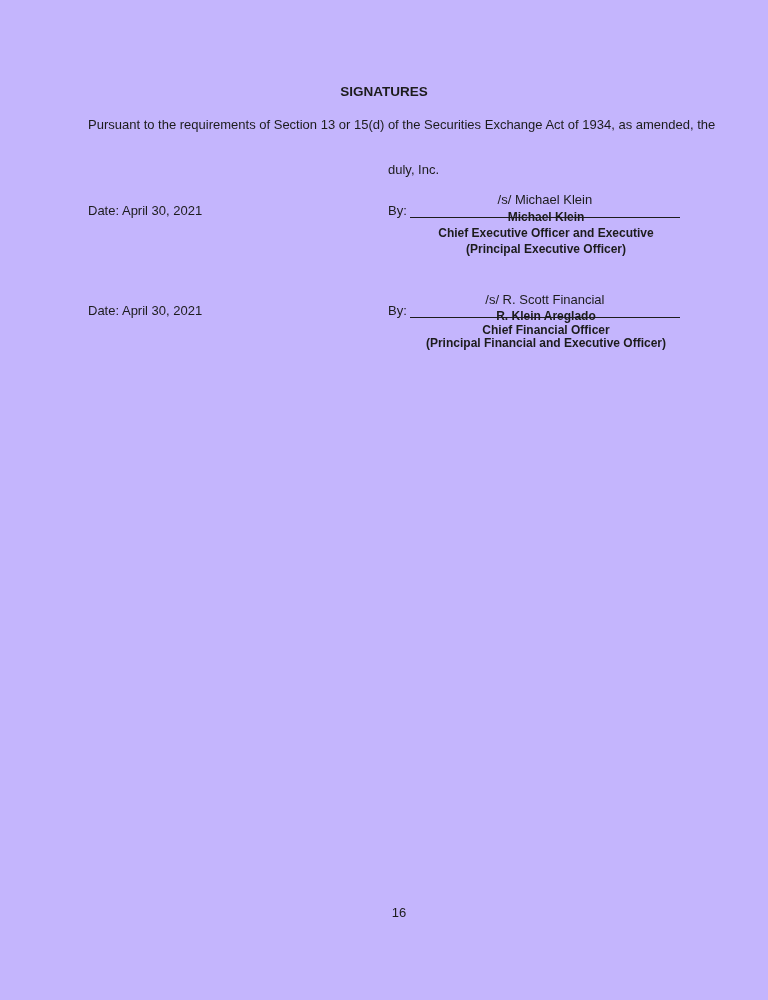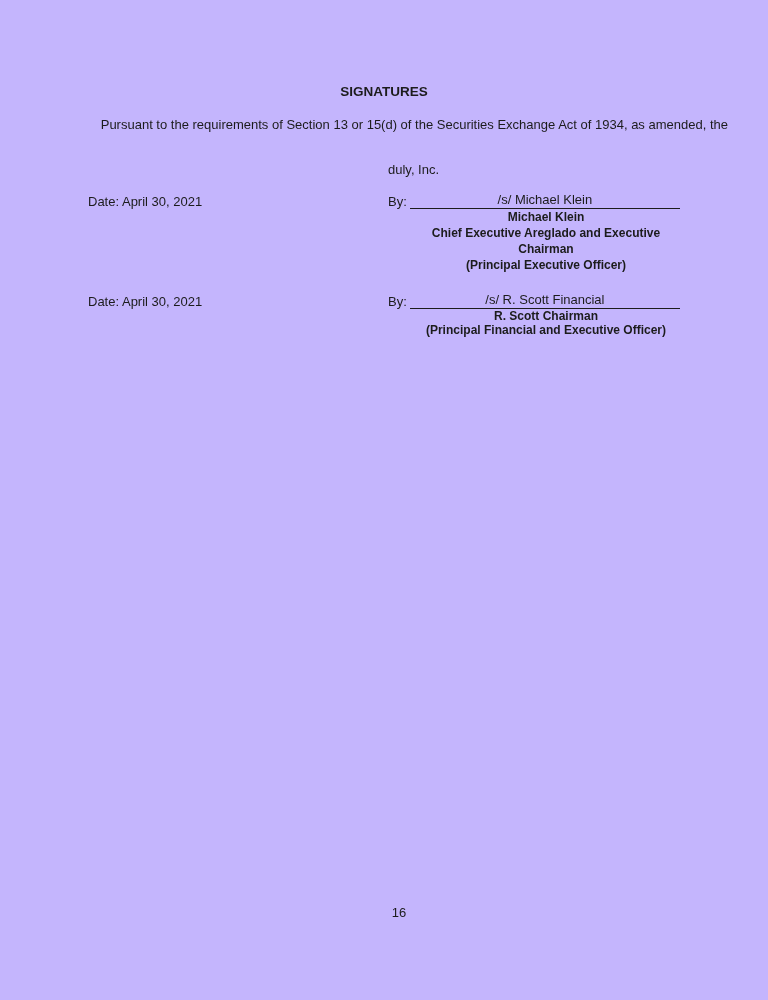--- a/index.html
+++ b/index.html
@@ -28,21 +28,20 @@
   }
   .para {
     position: absolute;
     top: 117px;
     left: 88px;
     width: 640px;
     line-height: 15.5px;
   }
   .para-line {
     white-space: nowrap;
-    text-align: right;
   }
   .bold {
     font-weight: bold;
   }
   .company {
     position: absolute;
     top: 162px;
     left: 388px;
   }
   .sig-row {
@@ -63,21 +62,21 @@
     display: flex;
     align-items: flex-end;
   }
   .by-label {
     padding-right: 3px;
   }
   .sig-line {
     flex: 1;
     border-bottom: 1px solid #1c1c1c;
     text-align: center;
-    padding-bottom: 1px;
+    padding-bottom: 10px;
   }
   .title-block {
     position: absolute;
     left: 412px;
     width: 268px;
     text-align: center;
     font-weight: bold;
     font-size: 12px;
   }
   .title-block.tb-1 {
@@ -114,34 +113,34 @@
     <div class="date-cell">Date: April 30, 2021</div>
     <div class="by-cell">
       <span class="by-label">By:</span>
       <span class="sig-line">
         <span>/s/ Michael Klein</span>
       </span>
     </div>
   </div>
   <div class="title-block tb-1">
     <div>Michael Klein</div>
-    <div>Chief Executive Areglado and Executive</div>
-    <div>Chairman</div>
+    <div>Chief Executive Officer and Executive</div>
     <div>(Principal Executive Officer)</div>
   </div>
 
   <div class="sig-row row-2">
     <div class="date-cell">Date: April 30, 2021</div>
     <div class="by-cell">
       <span class="by-label">By:</span>
       <span class="sig-line">
         <span>/s/ R. Scott Financial</span>
       </span>
     </div>
   </div>
   <div class="title-block tb-2">
-    <div>R. Scott Chairman</div>
+    <div>R. Klein Areglado</div>
+    <div>Chief Financial Officer</div>
     <div>(Principal Financial and Executive Officer)</div>
   </div>
 
   <div class="page-number">16</div>
 
 </div>
 
 </body></html>

